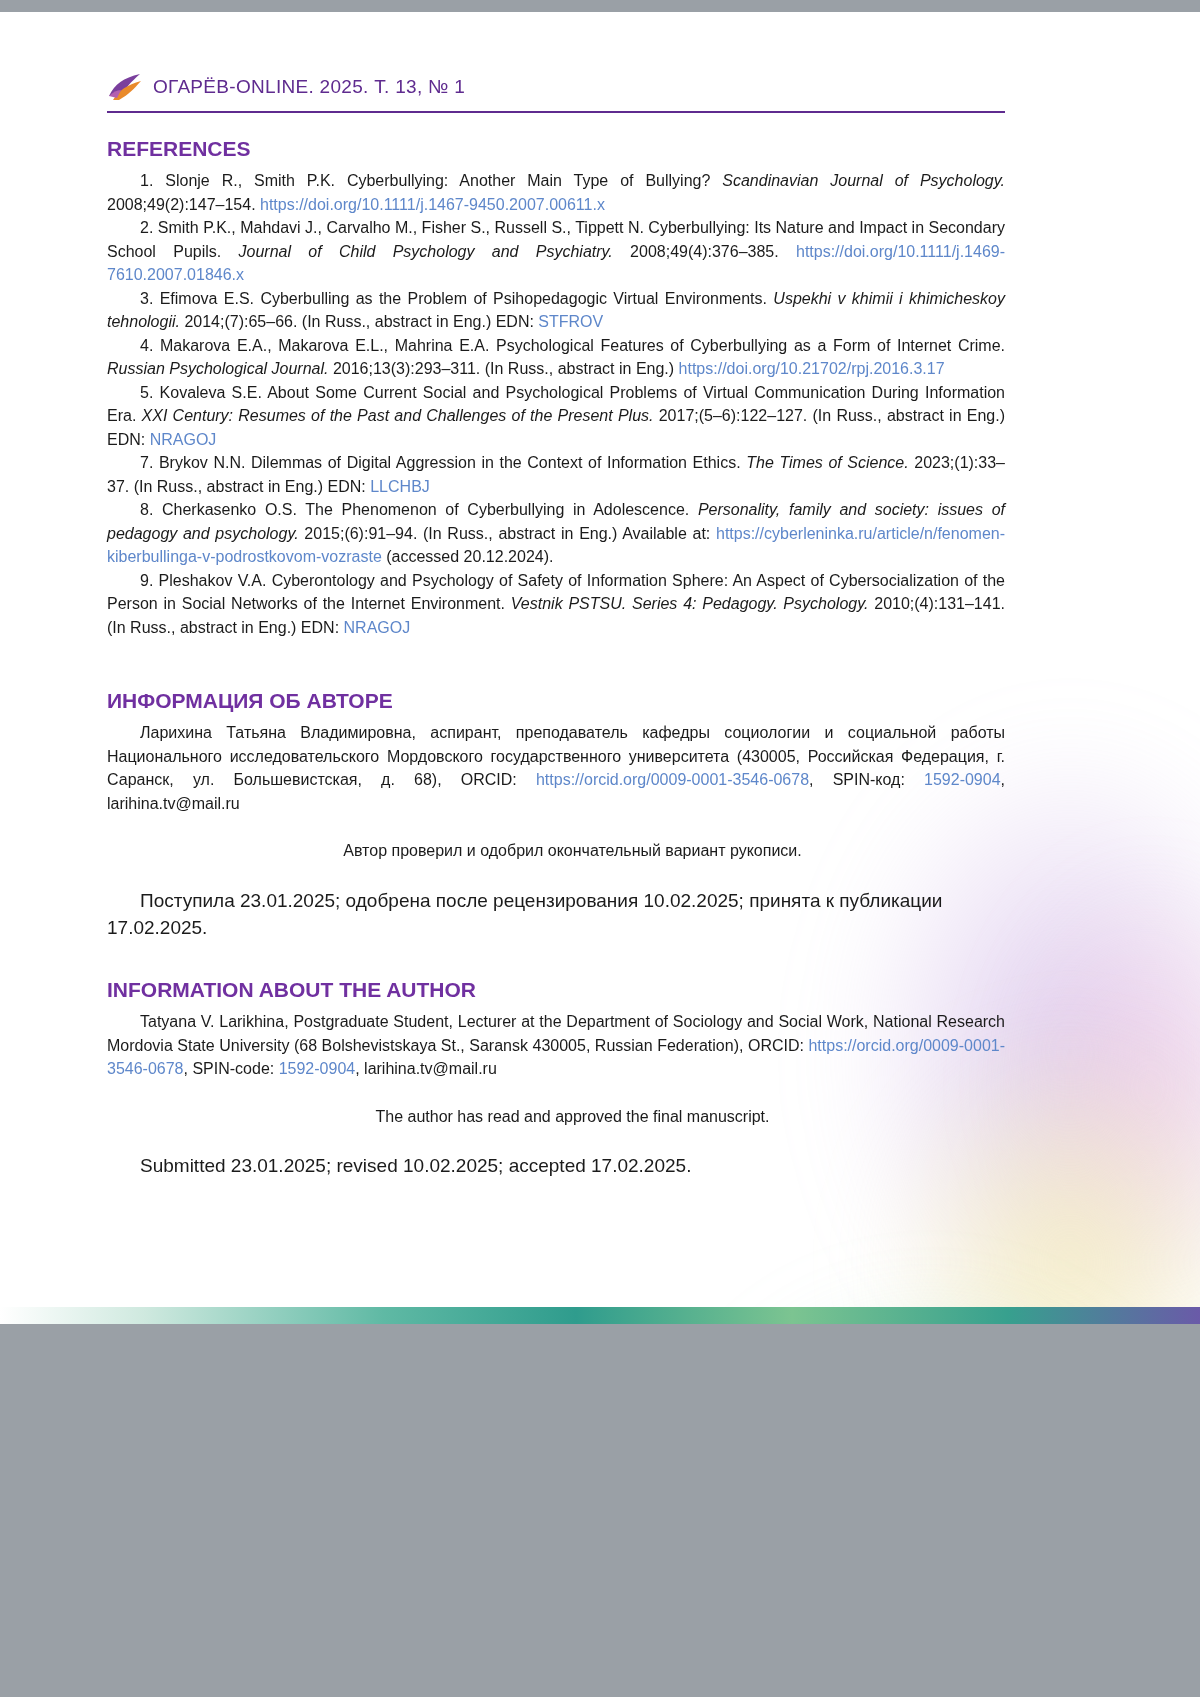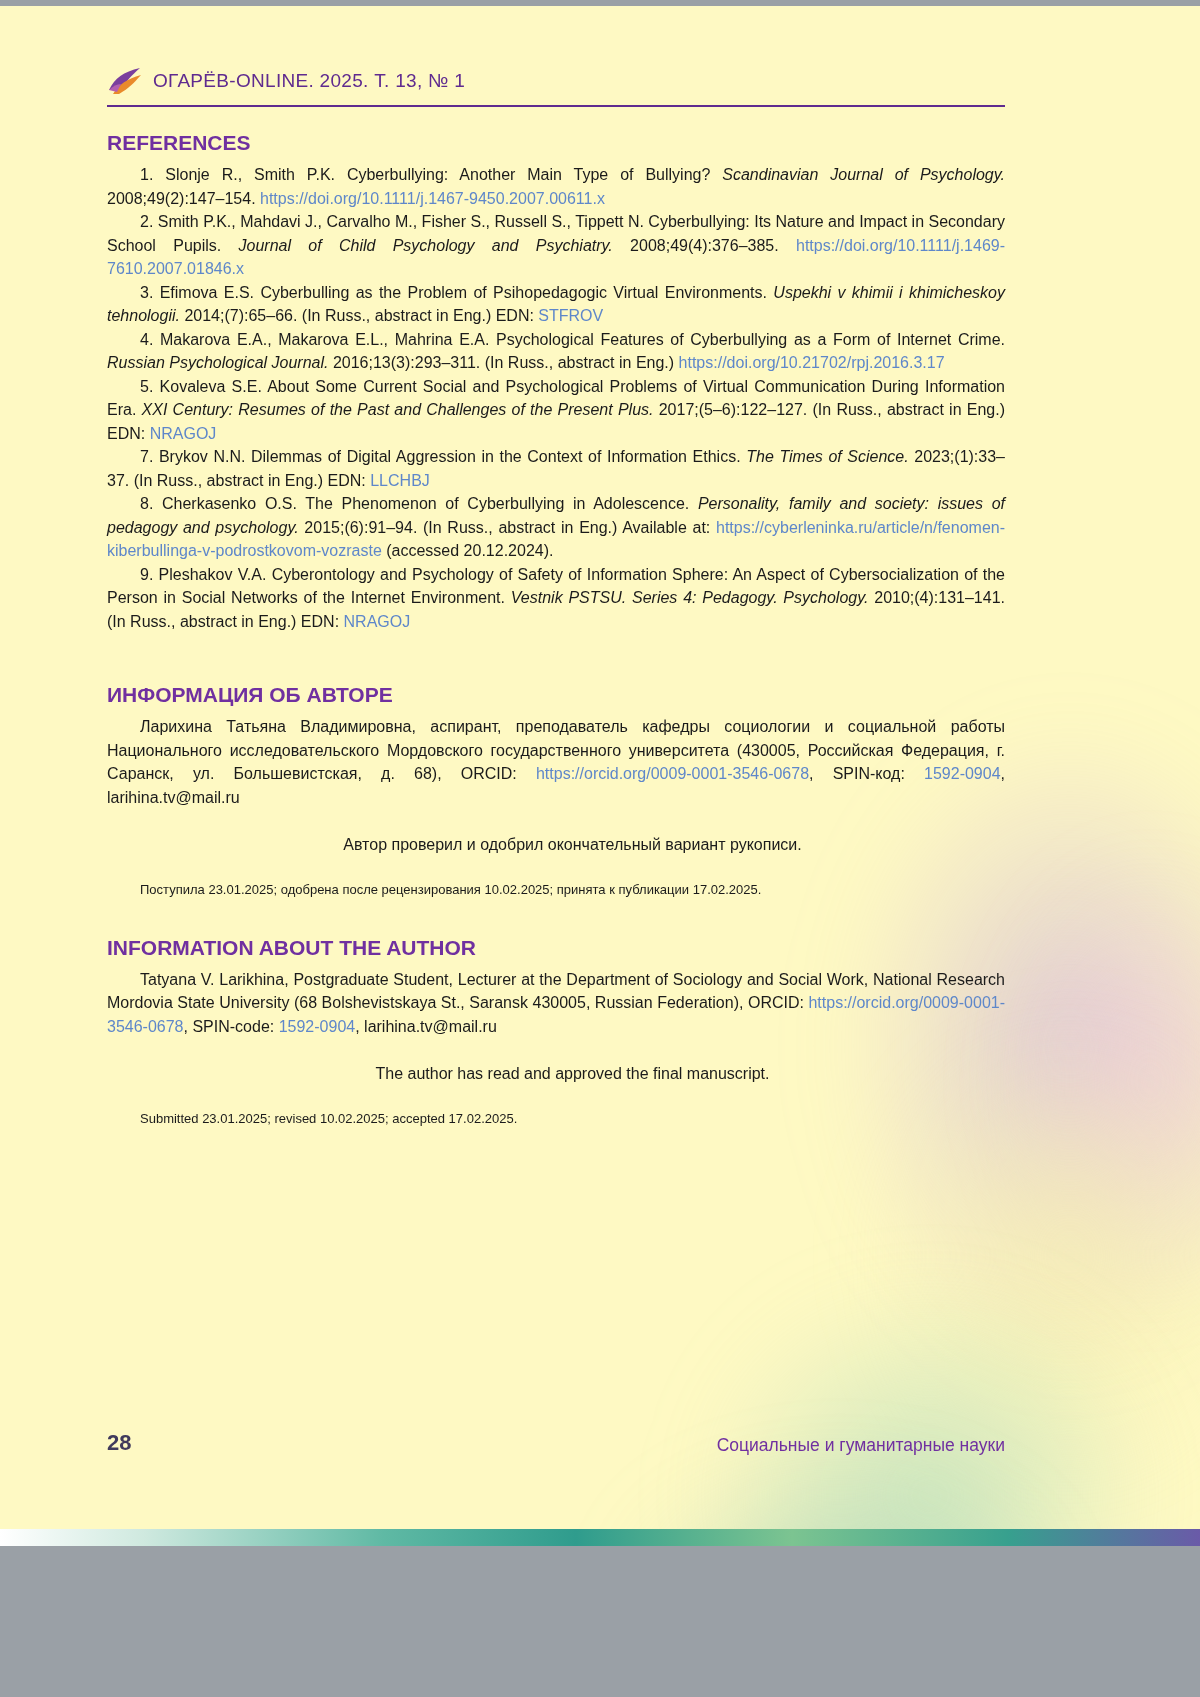--- a/index.html
+++ b/index.html
@@ -5,24 +5,24 @@
   :root {
     --accent-purple: #7030a0;
     --header-purple: #5f2b8f;
     --link-blue: #5e87ca;
     --text-black: #1b1b1b;
     --footer-number: #403a5c;
   }
   * { box-sizing: border-box; }
   html, body { margin: 0; padding: 0; background: #9aa0a6; }
   .page {
-    width: 1200px; height: 1540px;
-    margin: 6px auto;
+    width: 1200px; height: 1312px;
+    margin: 12px auto;
     position: relative;
-    background: #fef9c3;
+    background: #ffffff;
     overflow: hidden;
     font-family: "Liberation Sans", "DejaVu Sans", sans-serif;
     color: var(--text-black);
   }
 
   
   .decor { position: absolute; border-radius: 50%; filter: blur(42px); z-index: 1; pointer-events: none; }
   .blob1 { left: 840px; top: 720px;  width: 460px; height: 640px; background: radial-gradient(closest-side, rgba(196,164,224,0.55), rgba(196,164,224,0)); }
   .blob2 { left: 880px; top: 1020px; width: 380px; height: 460px; background: radial-gradient(closest-side, rgba(246,238,176,0.70), rgba(246,238,176,0)); }
   .blob3 { left: 700px; top: 1280px; width: 460px; height: 420px; background: radial-gradient(closest-side, rgba(168,216,188,0.60), rgba(168,216,188,0)); }
@@ -42,21 +42,21 @@
 
   .section-heading { font-size: 21px; font-weight: 700; color: var(--accent-purple); margin: 24px 0 8px 0; }
   .heading-ru { margin-top: 50px; }
   .heading-en { margin-top: 36px; }
 
   .ref, .body-par {
     font-size: 16px; line-height: 1.47; text-align: justify;
     margin: 0; text-indent: 33px; color: var(--text-black);
   }
   .note { font-size: 16px; line-height: 1.47; margin: 24px 0 0 0; text-indent: 33px; text-align: center; }
-  .dates { font-size: 13px; line-height: 1.45; margin: 24px 0 0 0; text-indent: 33px; }
+  .dates { font-size: 19px; line-height: 1.45; margin: 24px 0 0 0; text-indent: 33px; }
 
   .seg-italic { font-style: italic; }
   .seg-bold { font-weight: 400; }
   .lnk { color: var(--link-blue); text-decoration: none; overflow-wrap: anywhere; cursor: pointer; }
 
   .page-footer {
     position: absolute; left: 107px; right: 195px; top: 1424px; z-index: 2;
     display: flex; justify-content: space-between; align-items: flex-end;
   }
   .page-number { font-size: 22px; font-weight: 700; color: var(--footer-number); }

